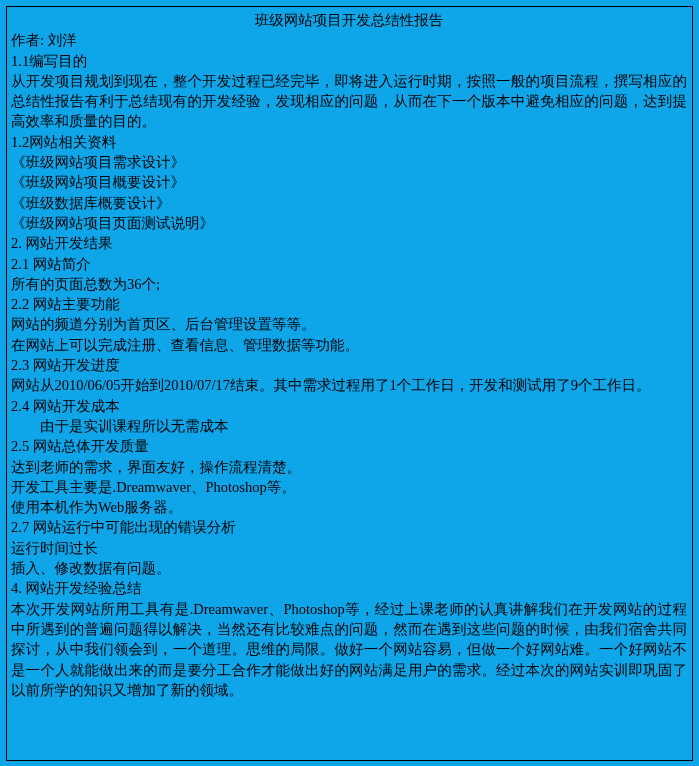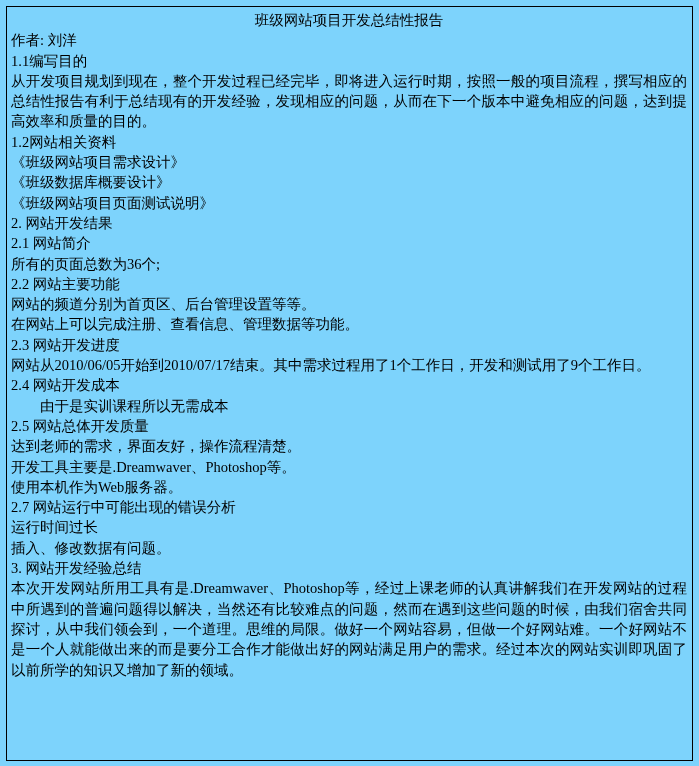--- a/index.html
+++ b/index.html
@@ -4,21 +4,21 @@
 <style>
   html, body {
     margin: 0;
     padding: 0;
     background: #ffffff;
   }
   .page {
     position: relative;
     width: 699px;
     height: 766px;
-    background: #7dd3fc;
+    background: #0ea5e9;
     color: #000000;
     font-family: "Liberation Serif", "DejaVu Serif", serif;
     overflow: hidden;
   }
   .frame {
     position: absolute;
     left: 6px;
     top: 6px;
     right: 6px;
     bottom: 5px;
@@ -44,35 +44,36 @@
 <body>
 
 <div class="page">
   <div class="frame">
     <div class="line title">班级网站项目开发总结性报告</div>
     <div class="line">作者: 刘洋</div>
     <div class="line">1.1编写目的</div>
     <div class="line">从开发项目规划到现在，整个开发过程已经完毕，即将进入运行时期，按照一般的项目流程，撰写相应的总结性报告有利于总结现有的开发经验，发现相应的问题，从而在下一个版本中避免相应的问题，达到提高效率和质量的目的。</div>
     <div class="line">1.2网站相关资料</div>
     <div class="line">《班级网站项目需求设计》</div>
+    <div class="line">《班级网站项目概要设计》</div>
     <div class="line">《班级数据库概要设计》</div>
     <div class="line">《班级网站项目页面测试说明》</div>
     <div class="line">2. 网站开发结果</div>
     <div class="line">2.1 网站简介</div>
     <div class="line">所有的页面总数为36个;</div>
     <div class="line">2.2 网站主要功能</div>
     <div class="line">网站的频道分别为首页区、后台管理设置等等。</div>
     <div class="line">在网站上可以完成注册、查看信息、管理数据等功能。</div>
     <div class="line">2.3 网站开发进度</div>
     <div class="line">网站从2010/06/05开始到2010/07/17结束。其中需求过程用了1个工作日，开发和测试用了9个工作日。</div>
     <div class="line">2.4 网站开发成本</div>
     <div class="line indent">由于是实训课程所以无需成本</div>
     <div class="line">2.5 网站总体开发质量</div>
     <div class="line">达到老师的需求，界面友好，操作流程清楚。</div>
     <div class="line">开发工具主要是.Dreamwaver、Photoshop等。</div>
     <div class="line">使用本机作为Web服务器。</div>
     <div class="line">2.7 网站运行中可能出现的错误分析</div>
     <div class="line">运行时间过长</div>
     <div class="line">插入、修改数据有问题。</div>
-    <div class="line">3. 网站开发经验总结</div>
+    <div class="line">4. 网站开发经验总结</div>
     <div class="line">本次开发网站所用工具有是.Dreamwaver、Photoshop等，经过上课老师的认真讲解我们在开发网站的过程中所遇到的普遍问题得以解决，当然还有比较难点的问题，然而在遇到这些问题的时候，由我们宿舍共同探讨，从中我们领会到，一个道理。思维的局限。做好一个网站容易，但做一个好网站难。一个好网站不是一个人就能做出来的而是要分工合作才能做出好的网站满足用户的需求。经过本次的网站实训即巩固了以前所学的知识又增加了新的领域。</div>
   </div>
 </div>
 
 </body></html>

